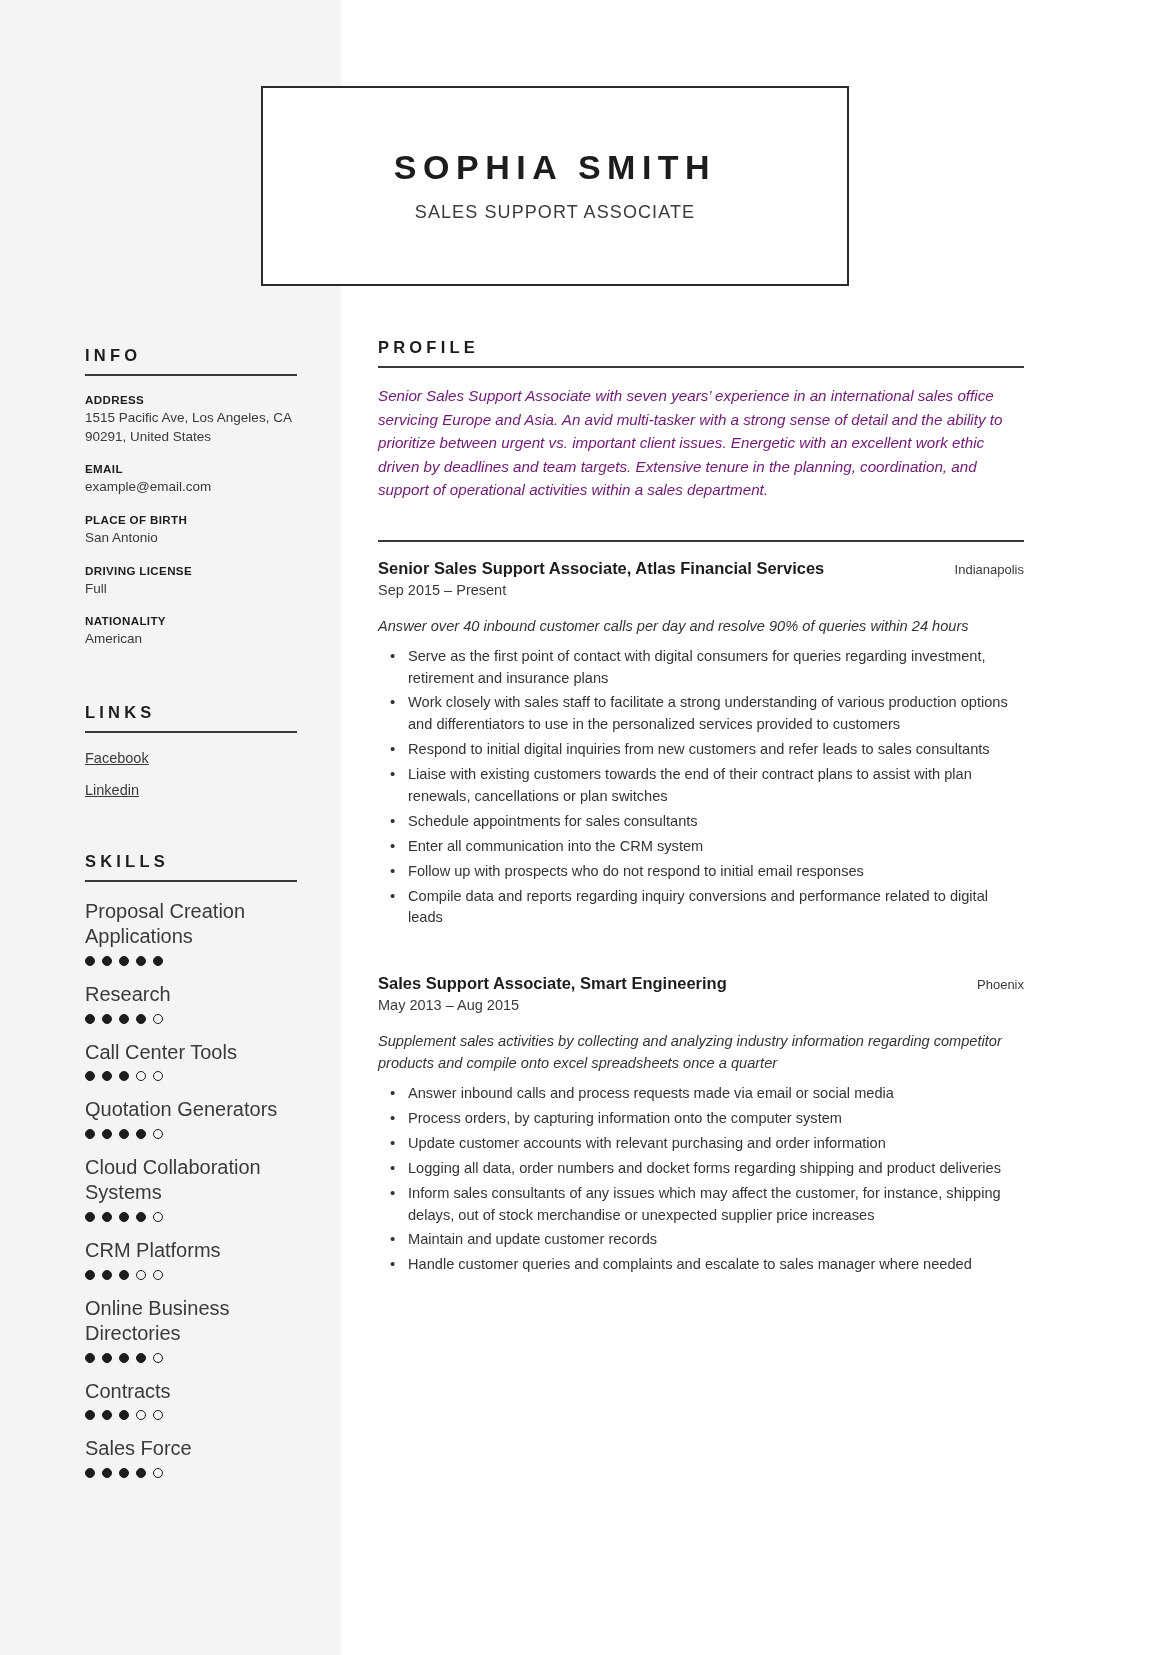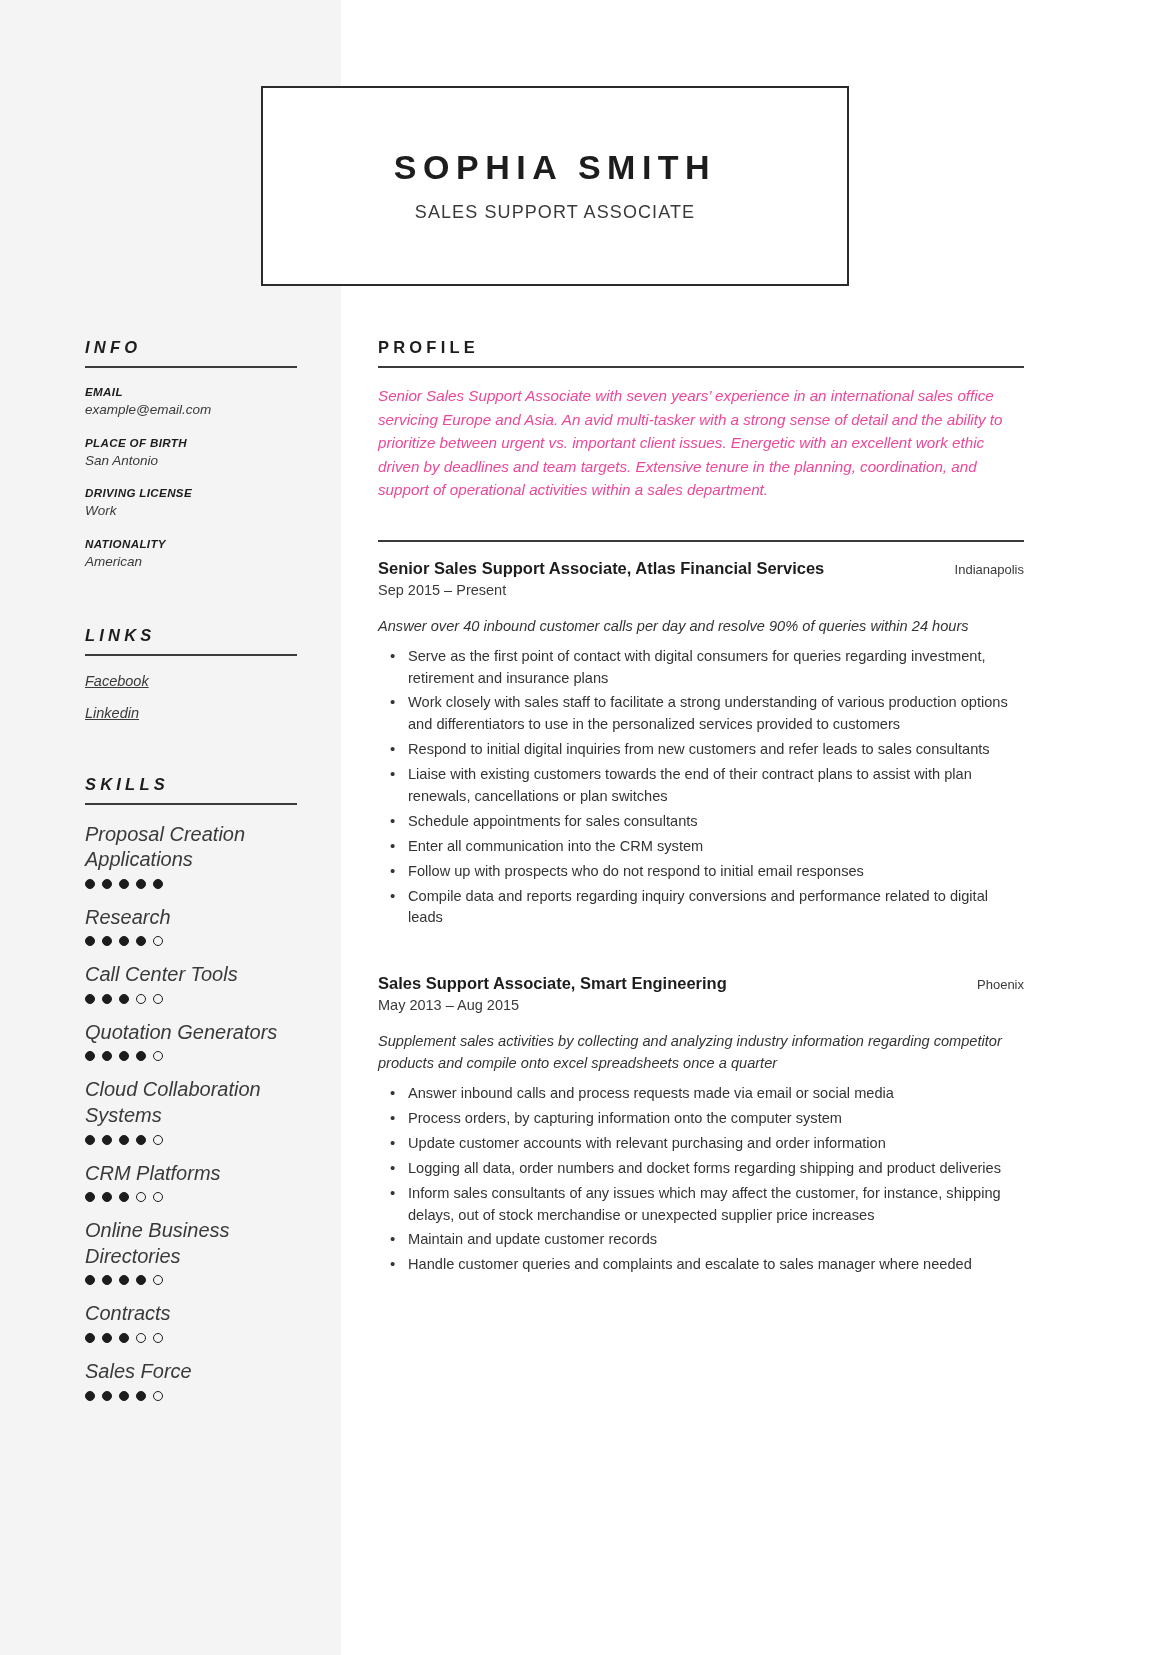--- a/index.html
+++ b/index.html
@@ -58,24 +58,23 @@
     letter-spacing: 1.1px;
     color: #3a3a3a;
     font-weight: 400;
     text-align: center;
   }
 
   
   .sidebar {
     position: absolute;
     left: 85px;
-    top: 338px;
+    top: 346px;
     width: 212px;
     z-index: 4;
-    font-style: italic;
   }
   .side-heading {
     font-size: 16.5px;
     font-weight: bold;
     letter-spacing: 4.2px;
     color: #1d1d1d;
     margin: 0 0 9px 0;
   }
   .side-rule {
     height: 0;
@@ -143,21 +142,21 @@
   }
   .main-rule {
     height: 0;
     border-top: 2px solid #3a3a3a;
     margin-bottom: 16px;
   }
   .profile-text {
     font-style: italic;
     font-size: 15.2px;
     line-height: 1.55;
-    color: #ec4899;
+    color: #701a75;
     margin-bottom: 38px;
   }
 
   .job { margin-bottom: 10px; }
   .job-head {
     display: flex;
     align-items: flex-start;
     justify-content: space-between;
     gap: 14px;
   }
@@ -222,30 +221,34 @@
     <div class="job-title">SALES SUPPORT ASSOCIATE</div>
   </div>
 
   <div class="sidebar">
 
     <div>
       <div class="side-heading">INFO</div>
       <div class="side-rule"></div>
 
       <div class="info-block">
+        <div class="info-label">ADDRESS</div>
+        <div class="info-value">1515 Pacific Ave, Los Angeles, CA 90291, United States</div>
+      </div>
+      <div class="info-block">
         <div class="info-label">EMAIL</div>
         <div class="info-value">example@email.com</div>
       </div>
       <div class="info-block">
         <div class="info-label">PLACE OF BIRTH</div>
         <div class="info-value">San Antonio</div>
       </div>
       <div class="info-block">
         <div class="info-label">DRIVING LICENSE</div>
-        <div class="info-value">Work</div>
+        <div class="info-value">Full</div>
       </div>
       <div class="info-block">
         <div class="info-label">NATIONALITY</div>
         <div class="info-value">American</div>
       </div>
     </div>
 
     <div class="gap-links"></div>
 
     <div>

